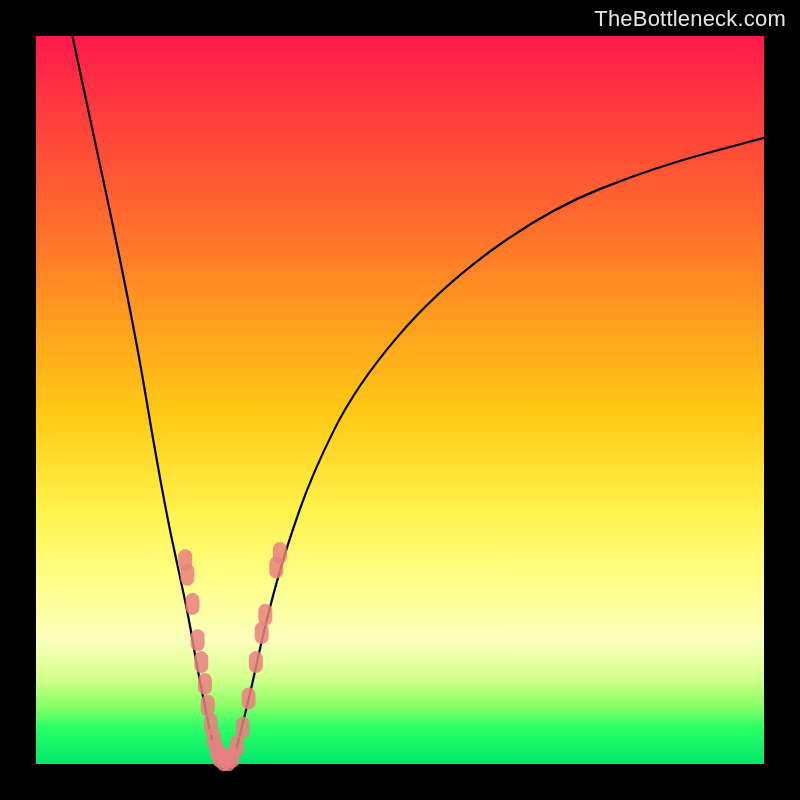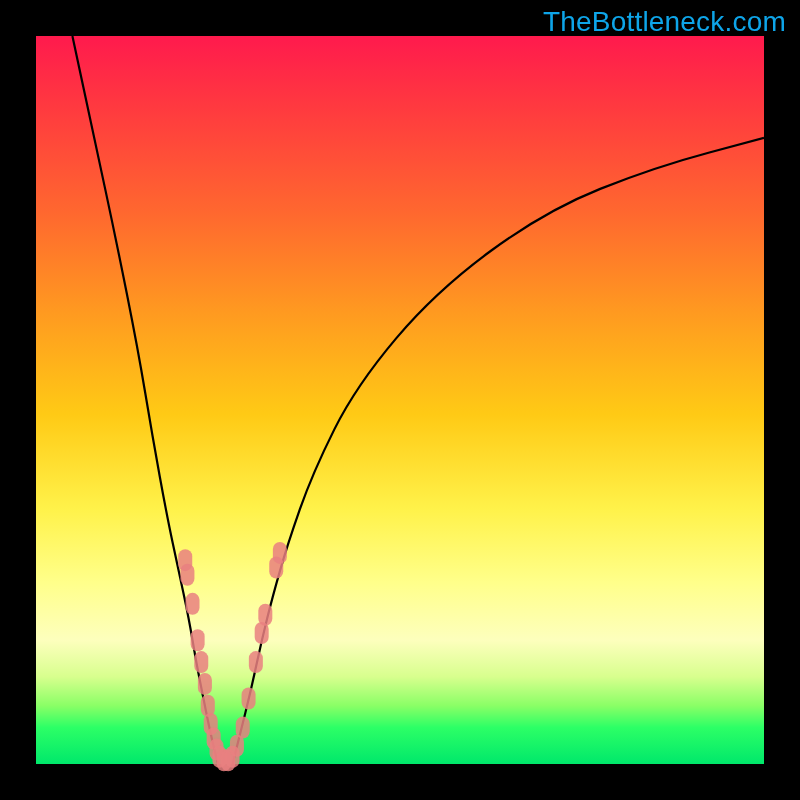--- a/index.html
+++ b/index.html
@@ -38,22 +38,22 @@
       #d8ff8e 88%,
       #8aff66 92%,
       #2cff66 95%,
       #00e86b 100%
     );
   }
   .watermark {
     position: absolute;
     top: 6px;
     right: 14px;
-    color: #0ea5e9;
-    font-size: 28px;
+    color: #e5e5e5;
+    font-size: 22px;
     letter-spacing: 0.2px;
   }
   svg.curves {
     position: absolute;
     left: 0;
     top: 0;
     width: 728px;
     height: 728px;
     overflow: visible;
   }

